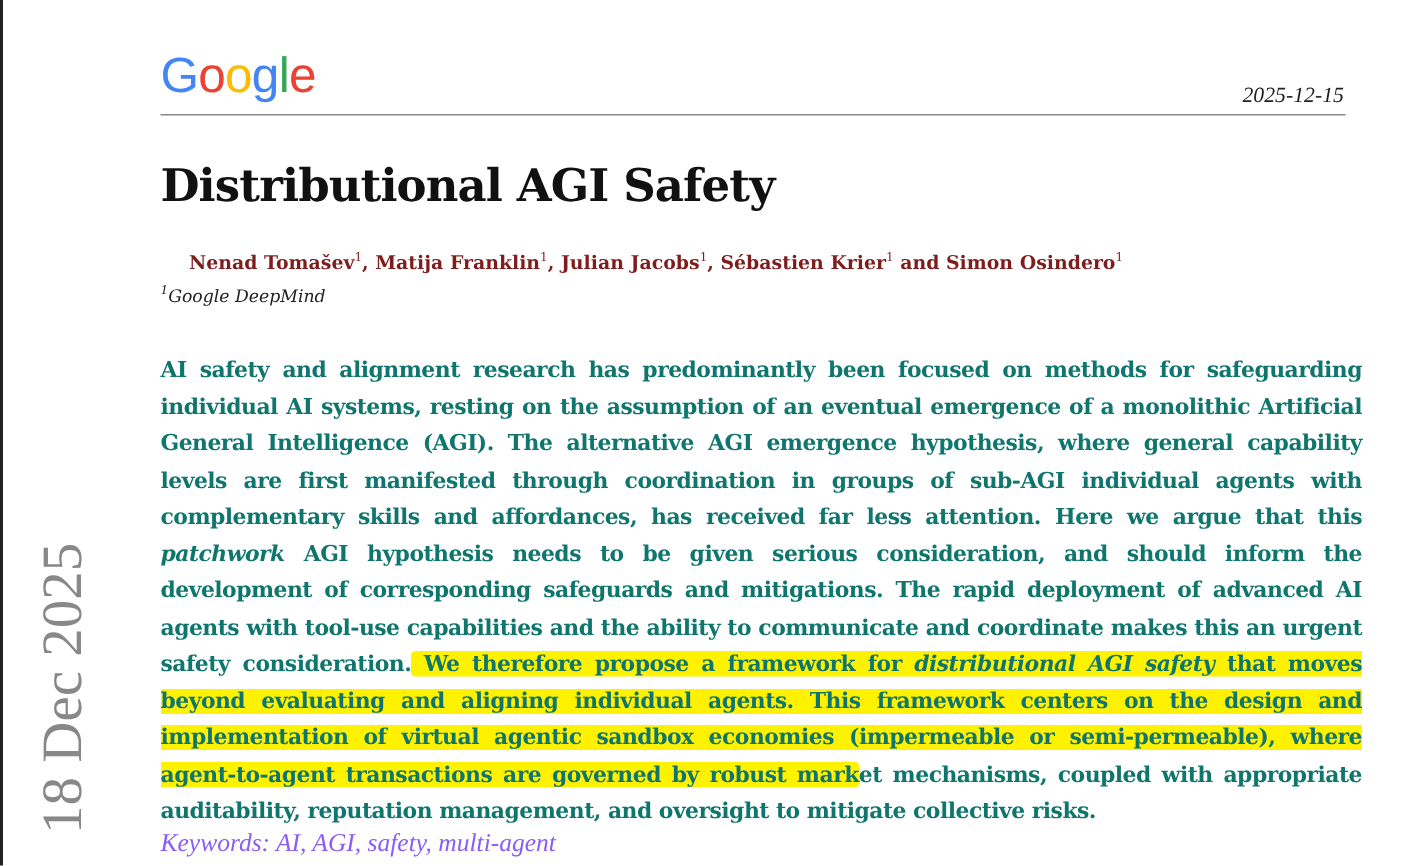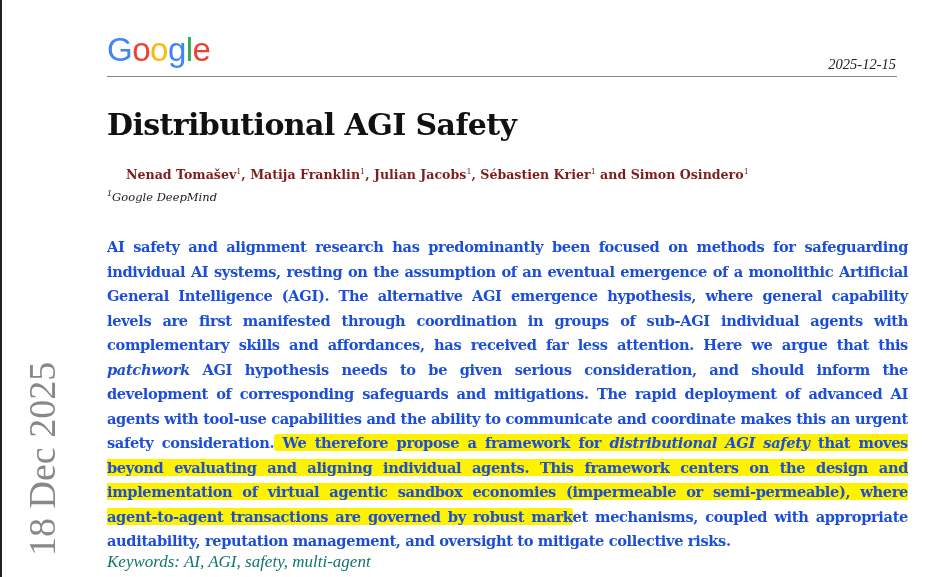--- a/index.html
+++ b/index.html
@@ -34,28 +34,28 @@
   }
   .authors sup, .affil sup { font-size: 8px; font-weight: normal; vertical-align: 5px; }
   .affil {
     position: absolute; left: 107px; top: 189px;
     font-family: "DejaVu Serif", serif; font-size: 11.5px; color: #222; font-style: italic;
   }
   .abstract {
     position: absolute; left: 107px; top: 235px; width: 801px;
     font-family: "DejaVu Serif", serif; font-weight: bold;
     font-size: 14.6px; line-height: 24.5px; text-align: justify;
-    letter-spacing: -0.35px; color: #1d4ed8; margin: 0;
+    letter-spacing: -0.35px; color: #0f766e; margin: 0;
   }
   .abstract em { font-style: italic; }
   .hl { background: #fff200; border-radius: 3px; }
   .keywords {
     position: absolute; left: 107px; top: 552px;
     font-family: "Liberation Serif", serif; font-style: italic;
-    font-size: 17px; color: #0f766e;
+    font-size: 17px; color: #8b5cf6;
   }
   .side-date {
     position: absolute; left: 20px; top: 556px;
     transform: rotate(-90deg); transform-origin: left top;
     font-family: "Liberation Serif", serif; font-size: 38px;
     color: #888; white-space: nowrap; line-height: 44px;
   }
 </style>
 </head>
 <body>

